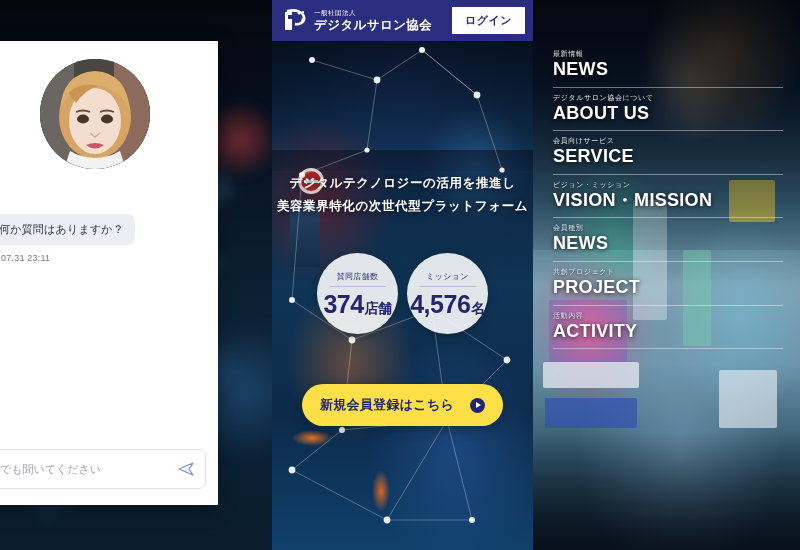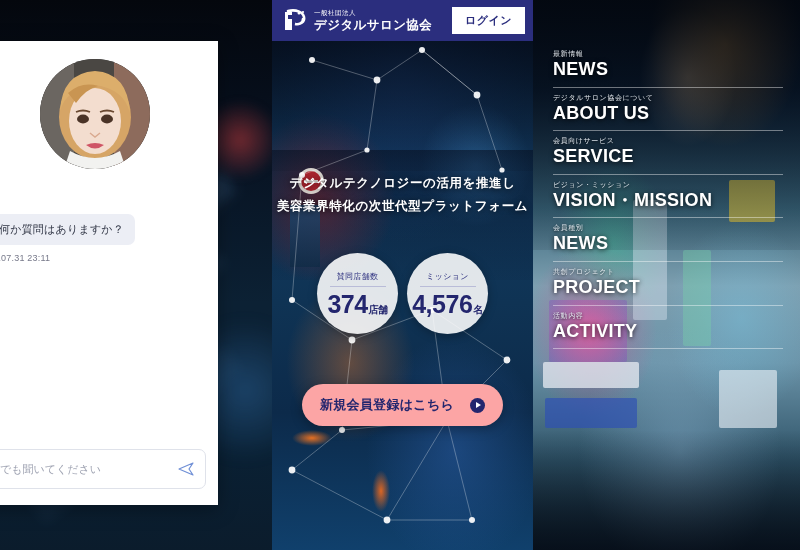--- a/index.html
+++ b/index.html
@@ -150,26 +150,26 @@
     box-shadow:0 2px 10px rgba(0,0,0,.28);
   }
   .stat-label{
     font-size:8px; color:#2b2e7e; letter-spacing:.3px;
     padding-bottom:4px; border-bottom:1px solid #b9bcd8; width:56px; text-align:center;
   }
   .stat-value{
     margin-top:5px; font-size:25px; font-weight:bold; color:#23266e;
     letter-spacing:-.5px; line-height:1; display:flex; align-items:baseline;
   }
-  .stat-unit{ font-size:10px; font-weight:bold; margin-left:1px; }
+  .stat-unit{ font-size:14px; font-weight:bold; margin-left:1px; }
 
   
   .cta{
     position:absolute; left:302px; top:384px; width:201px; height:42px;
-    background:#fca5a5; border-radius:21px; border:0; cursor:pointer;
+    background:#fde047; border-radius:21px; border:0; cursor:pointer;
     display:flex; align-items:center; justify-content:center; gap:16px;
     box-shadow:0 3px 12px rgba(0,0,0,.3);
   }
   .cta-label{ font-size:13px; font-weight:bold; color:#23266e; letter-spacing:.3px; }
   .cta-arrow{
     width:15px; height:15px; border-radius:50%; background:#23266e;
     display:flex; align-items:center; justify-content:center;
   }
   .cta-arrow:after{
     content:""; border-left:5px solid #fff;

